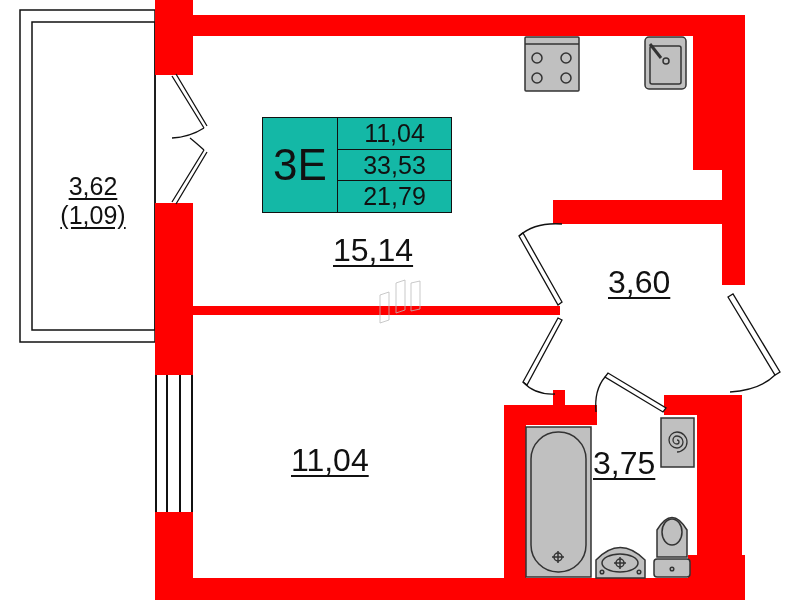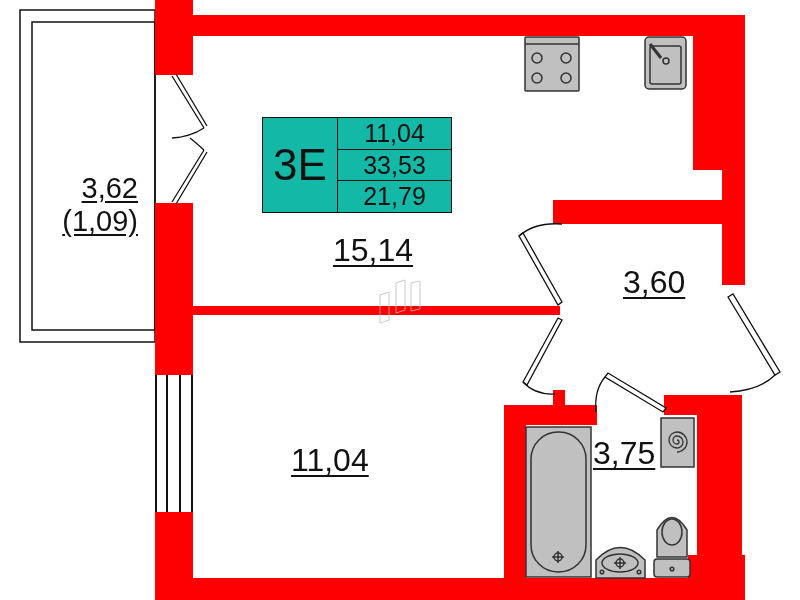--- a/index.html
+++ b/index.html
@@ -9,21 +9,21 @@
   .lbl { position: absolute; font-size: 32px; color: #111; text-decoration: underline;
          text-underline-offset: 4px; text-decoration-thickness: 1.5px; line-height: 1; white-space: nowrap; }
   .badge { position: absolute; left: 262px; top: 117px; width: 190px; height: 96px;
            border: 1.5px solid #111; box-sizing: border-box; display: flex; background: #14b8a6; }
   .badge .code { width: 74px; border-right: 1.5px solid #111; display: flex; align-items: center;
                  justify-content: center; font-size: 44px; color: #111; }
   .badge .vals { flex: 1; display: flex; flex-direction: column; }
   .badge .vals div { flex: 1; display: flex; align-items: center; justify-content: center;
                      font-size: 25px; color: #111; border-bottom: 1.5px solid #111; }
   .badge .vals div:last-child { border-bottom: none; }
-  .balc { position: absolute; text-align: right; font-size: 29px; color: #111; line-height: 1.15; }
+  .balc { position: absolute; text-align: center; font-size: 25px; color: #111; line-height: 1.15; }
   .balc span { display: block; text-decoration: underline; text-underline-offset: 3px; }
 </style>
 </head>
 <body>
 
 <svg id="plan" width="800" height="600" viewBox="0 0 800 600">
 
   <g fill="none" stroke="#111" stroke-width="1.5">
     <rect x="20" y="10" width="135" height="332"></rect>
     <rect x="32" y="22" width="123" height="308"></rect>
@@ -143,19 +143,19 @@
   <div class="code">3E</div>
   <div class="vals">
     <div>11,04</div>
     <div>33,53</div>
     <div>21,79</div>
   </div>
 </div>
 
 <div class="lbl" style="left:333px;top:234px;">15,14</div>
 <div class="lbl" style="left:291px;top:444px;">11,04</div>
-<div class="lbl" style="left:623px;top:266px;">3,60</div>
-<div class="lbl" style="left:593px;top:437px;">3,75</div>
+<div class="lbl" style="left:608px;top:266px;">3,60</div>
+<div class="lbl" style="left:593px;top:447px;">3,75</div>
 
 <div class="balc" style="left:48px;top:172px;width:90px;">
   <span>3,62</span>
   <span>(1,09)</span>
 </div>
 
 </body></html>

